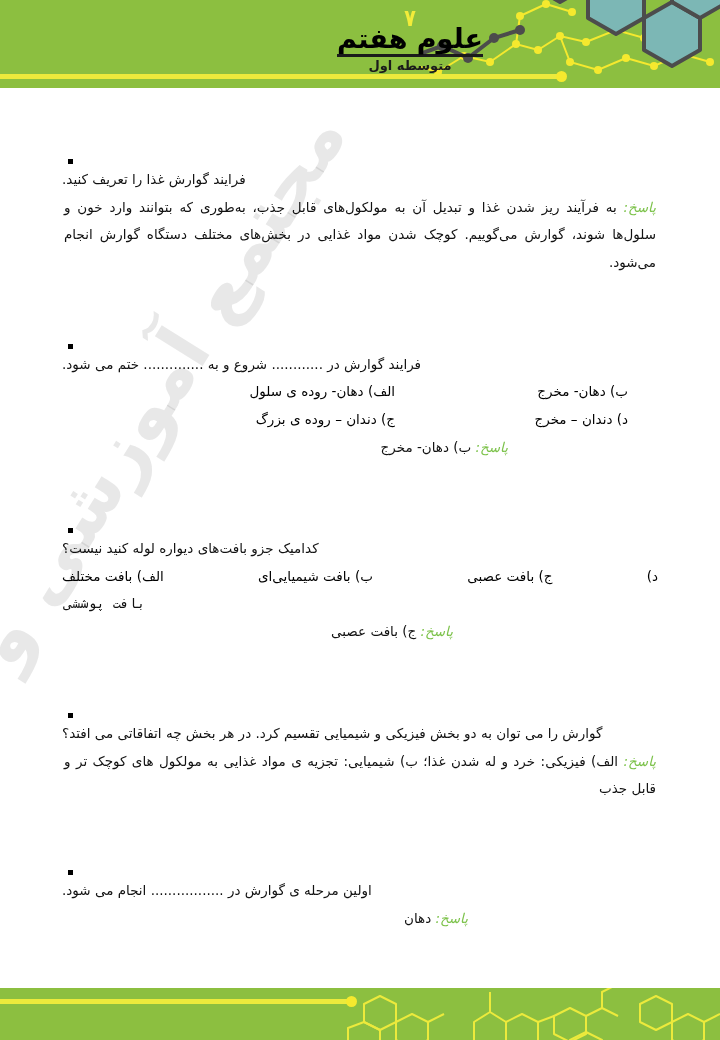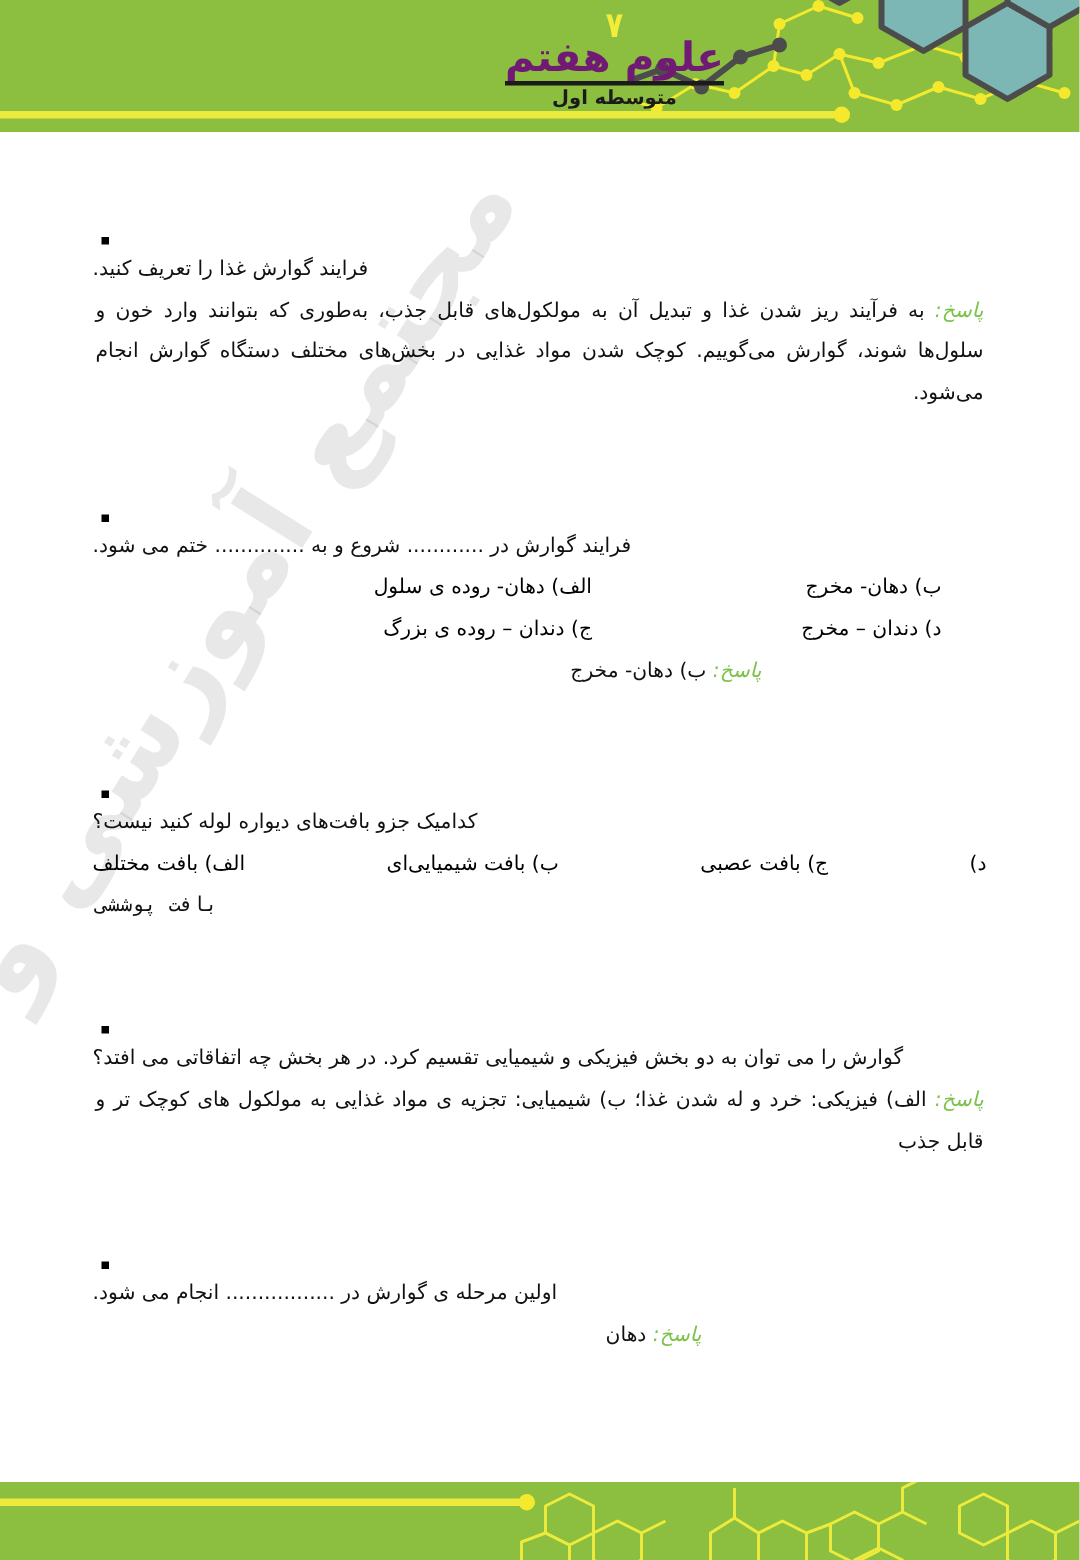--- a/index.html
+++ b/index.html
@@ -61,21 +61,21 @@
     display: block;
     color: #f2ec3a;
     font-size: 19px;
     font-weight: bold;
     letter-spacing: 0;
     margin-bottom: -2px;
     transform: scaleY(1.25);
   }
   .brand-main {
     display: block;
-    color: #701a75;
+    color: #000000;
     font-size: 27px;
     font-weight: bold;
     letter-spacing: 1px;
     border-bottom: 3px solid #1b1b1b;
     padding-bottom: 2px;
     display: inline-block;
   }
   .brand-sub {
     display: block;
     color: #1b1b1b;
@@ -349,20 +349,24 @@
         <div class="bullet"><i></i></div>
         <div class="qtext" style="text-align:right;">کدامیک جزو بافت‌های دیواره لوله کنید نیست؟</div>
       </div>
       <div class="optrow3">
         <div class="opt">د)</div>
         <div class="opt">ج) بافت عصبی</div>
         <div class="opt">ب) بافت شیمیایی‌ای</div>
         <div class="opt">الف) بافت مختلف</div>
       </div>
       <div class="answer" style="text-align:left; padding-right:205px;font-family:Liberation Mono, monospace;">بافت پوششی</div>
+      <div class="answer" style="text-align:right; padding-right:205px;">
+        <span class="ans-label">پاسخ:</span>
+        <span>ج) بافت عصبی</span>
+      </div>
     </div>
 
     <div class="spacer-lg"></div>
 
     <div class="qblock">
       <div class="qrow">
         <div class="bullet"><i></i></div>
         <div class="qtext">گوارش را می توان به دو بخش فیزیکی و شیمیایی تقسیم کرد. در هر بخش چه اتفاقاتی می افتد؟</div>
       </div>
       <div class="answer">

